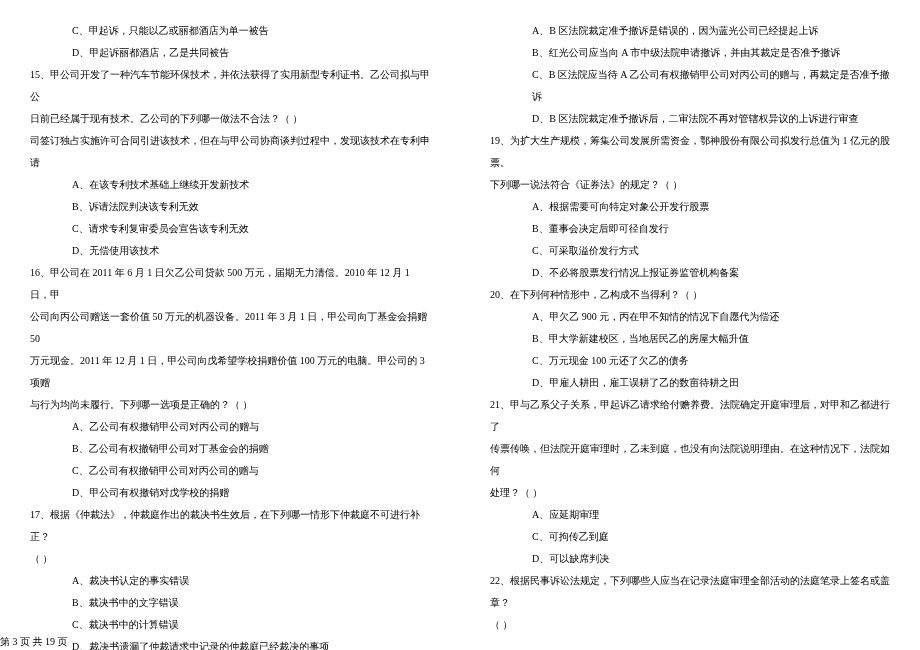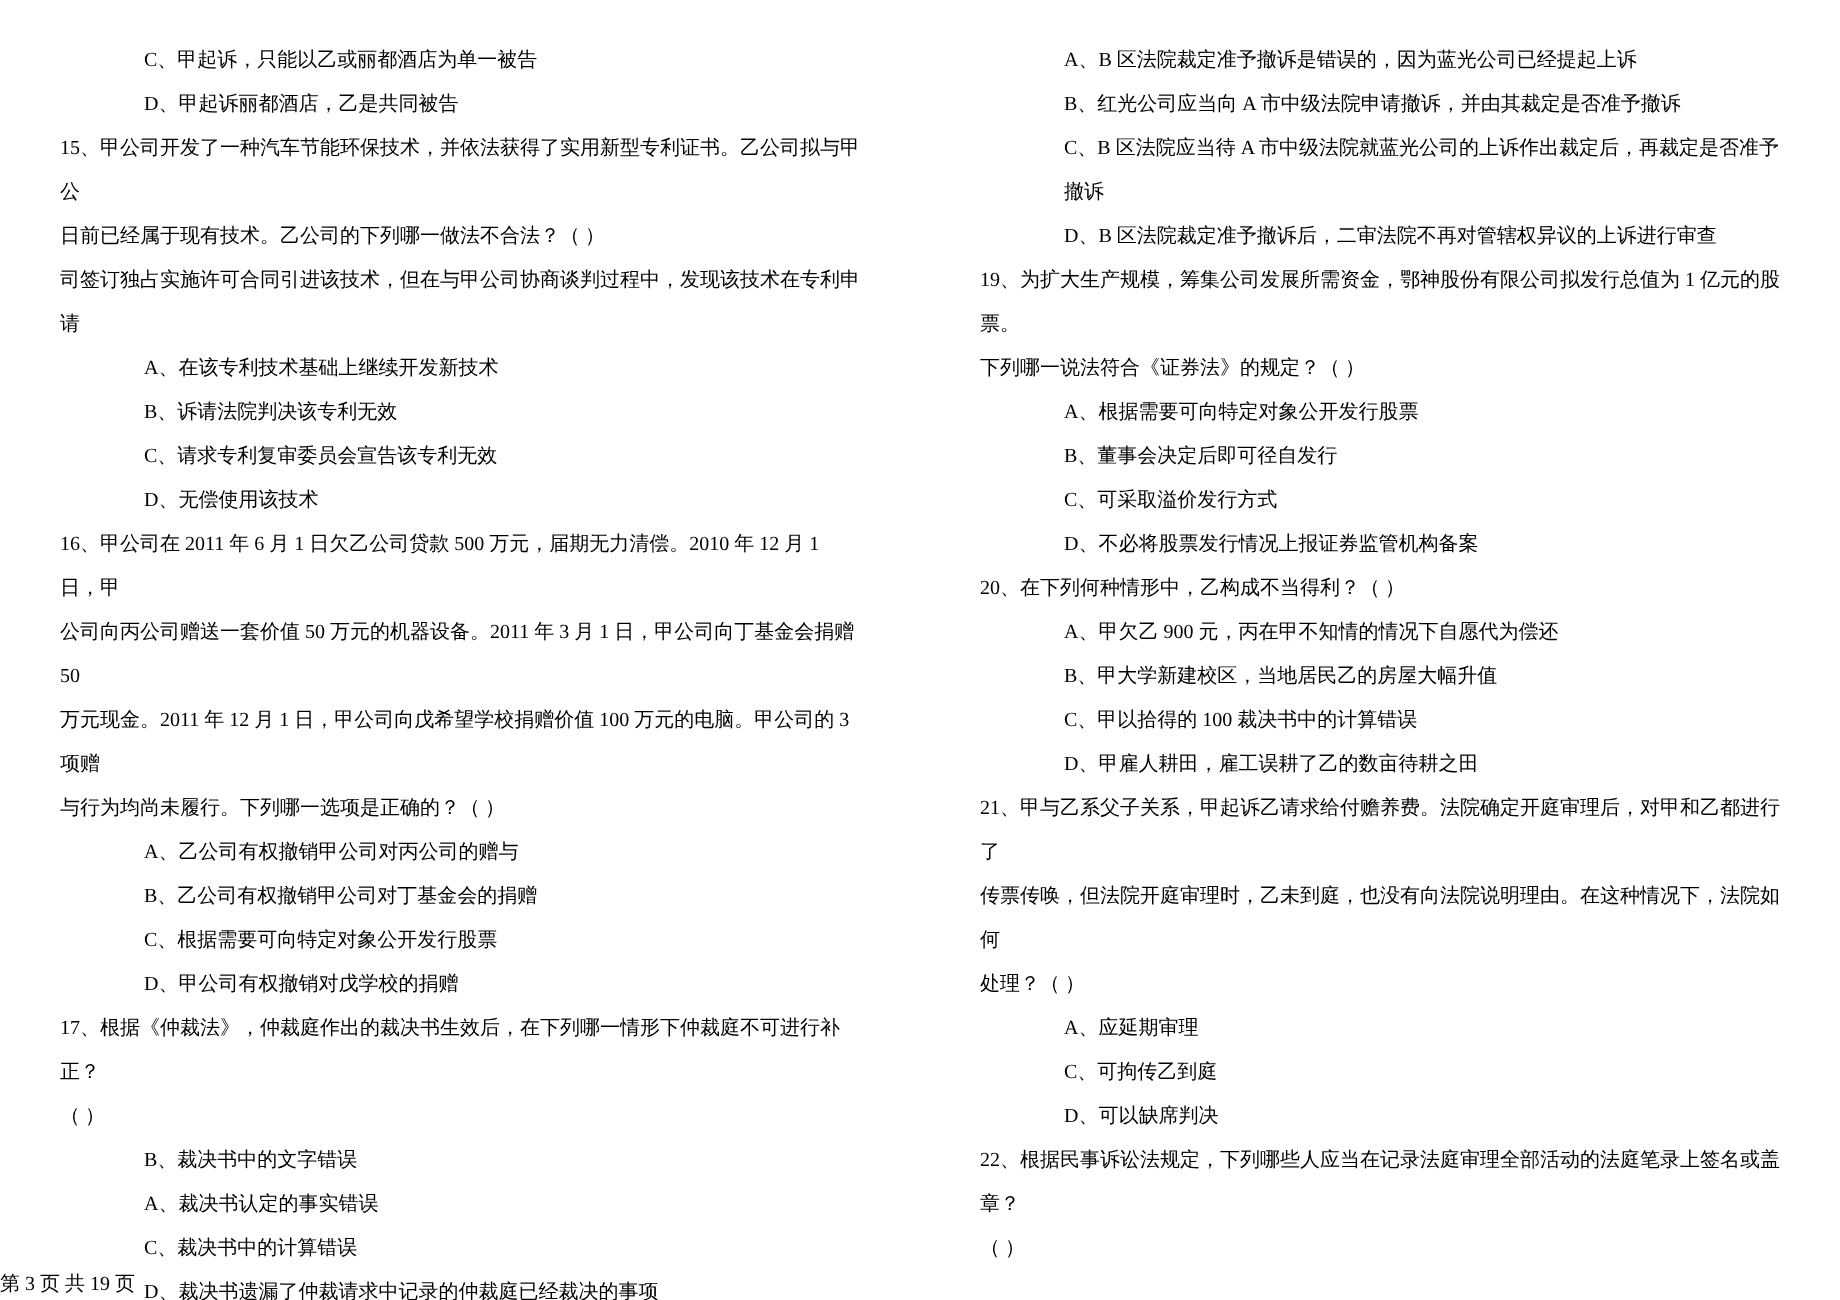--- a/index.html
+++ b/index.html
@@ -62,46 +62,46 @@
     <div class="option">A、在该专利技术基础上继续开发新技术</div>
     <div class="option">B、诉请法院判决该专利无效</div>
     <div class="option">C、请求专利复审委员会宣告该专利无效</div>
     <div class="option">D、无偿使用该技术</div>
     <div class="question">16、甲公司在 2011 年 6 月 1 日欠乙公司贷款 500 万元，届期无力清偿。2010 年 12 月 1 日，甲</div>
     <div class="continuation">公司向丙公司赠送一套价值 50 万元的机器设备。2011 年 3 月 1 日，甲公司向丁基金会捐赠 50</div>
     <div class="continuation">万元现金。2011 年 12 月 1 日，甲公司向戊希望学校捐赠价值 100 万元的电脑。甲公司的 3 项赠</div>
     <div class="continuation">与行为均尚未履行。下列哪一选项是正确的？（     ）</div>
     <div class="option">A、乙公司有权撤销甲公司对丙公司的赠与</div>
     <div class="option">B、乙公司有权撤销甲公司对丁基金会的捐赠</div>
-    <div class="option">C、根据需要可向特定对象公开发行股票</div>
+    <div class="option">C、乙公司有权撤销甲公司对丙公司的赠与</div>
     <div class="option">D、甲公司有权撤销对戊学校的捐赠</div>
     <div class="question">17、根据《仲裁法》，仲裁庭作出的裁决书生效后，在下列哪一情形下仲裁庭不可进行补正？</div>
     <div class="standalone-paren">（     ）</div>
+    <div class="option">A、裁决书认定的事实错误</div>
     <div class="option">B、裁决书中的文字错误</div>
-    <div class="option">A、裁决书认定的事实错误</div>
     <div class="option">C、裁决书中的计算错误</div>
     <div class="option">D、裁决书遗漏了仲裁请求中记录的仲裁庭已经裁决的事项</div>
 
   </div>
 
   <div class="column">
     <div class="option">A、B 区法院裁定准予撤诉是错误的，因为蓝光公司已经提起上诉</div>
     <div class="option">B、红光公司应当向 A 市中级法院申请撤诉，并由其裁定是否准予撤诉</div>
-    <div class="option">C、B 区法院应当待 A 市中级法院就蓝光公司的上诉作出裁定后，再裁定是否准予撤诉</div>
+    <div class="option">C、B 区法院应当待 A 乙公司有权撤销甲公司对丙公司的赠与，再裁定是否准予撤诉</div>
     <div class="option">D、B 区法院裁定准予撤诉后，二审法院不再对管辖权异议的上诉进行审查</div>
     <div class="question">19、为扩大生产规模，筹集公司发展所需资金，鄂神股份有限公司拟发行总值为 1 亿元的股票。</div>
     <div class="continuation">下列哪一说法符合《证券法》的规定？（     ）</div>
     <div class="option">A、根据需要可向特定对象公开发行股票</div>
     <div class="option">B、董事会决定后即可径自发行</div>
     <div class="option">C、可采取溢价发行方式</div>
     <div class="option">D、不必将股票发行情况上报证券监管机构备案</div>
     <div class="question">20、在下列何种情形中，乙构成不当得利？（     ）</div>
     <div class="option">A、甲欠乙 900 元，丙在甲不知情的情况下自愿代为偿还</div>
     <div class="option">B、甲大学新建校区，当地居民乙的房屋大幅升值</div>
-    <div class="option">C、甲以拾得的 100 裁决书中的计算错误</div>
+    <div class="option">C、万元现金 100 元还了欠乙的债务</div>
     <div class="option">D、甲雇人耕田，雇工误耕了乙的数亩待耕之田</div>
     <div class="question">21、甲与乙系父子关系，甲起诉乙请求给付赡养费。法院确定开庭审理后，对甲和乙都进行了</div>
     <div class="continuation">传票传唤，但法院开庭审理时，乙未到庭，也没有向法院说明理由。在这种情况下，法院如何</div>
     <div class="continuation">处理？（     ）</div>
     <div class="option">A、应延期审理</div>
     <div class="option">C、可拘传乙到庭</div>
     <div class="option">D、可以缺席判决</div>
     <div class="question">22、根据民事诉讼法规定，下列哪些人应当在记录法庭审理全部活动的法庭笔录上签名或盖章？</div>
     <div class="standalone-paren">（     ）</div>
 

